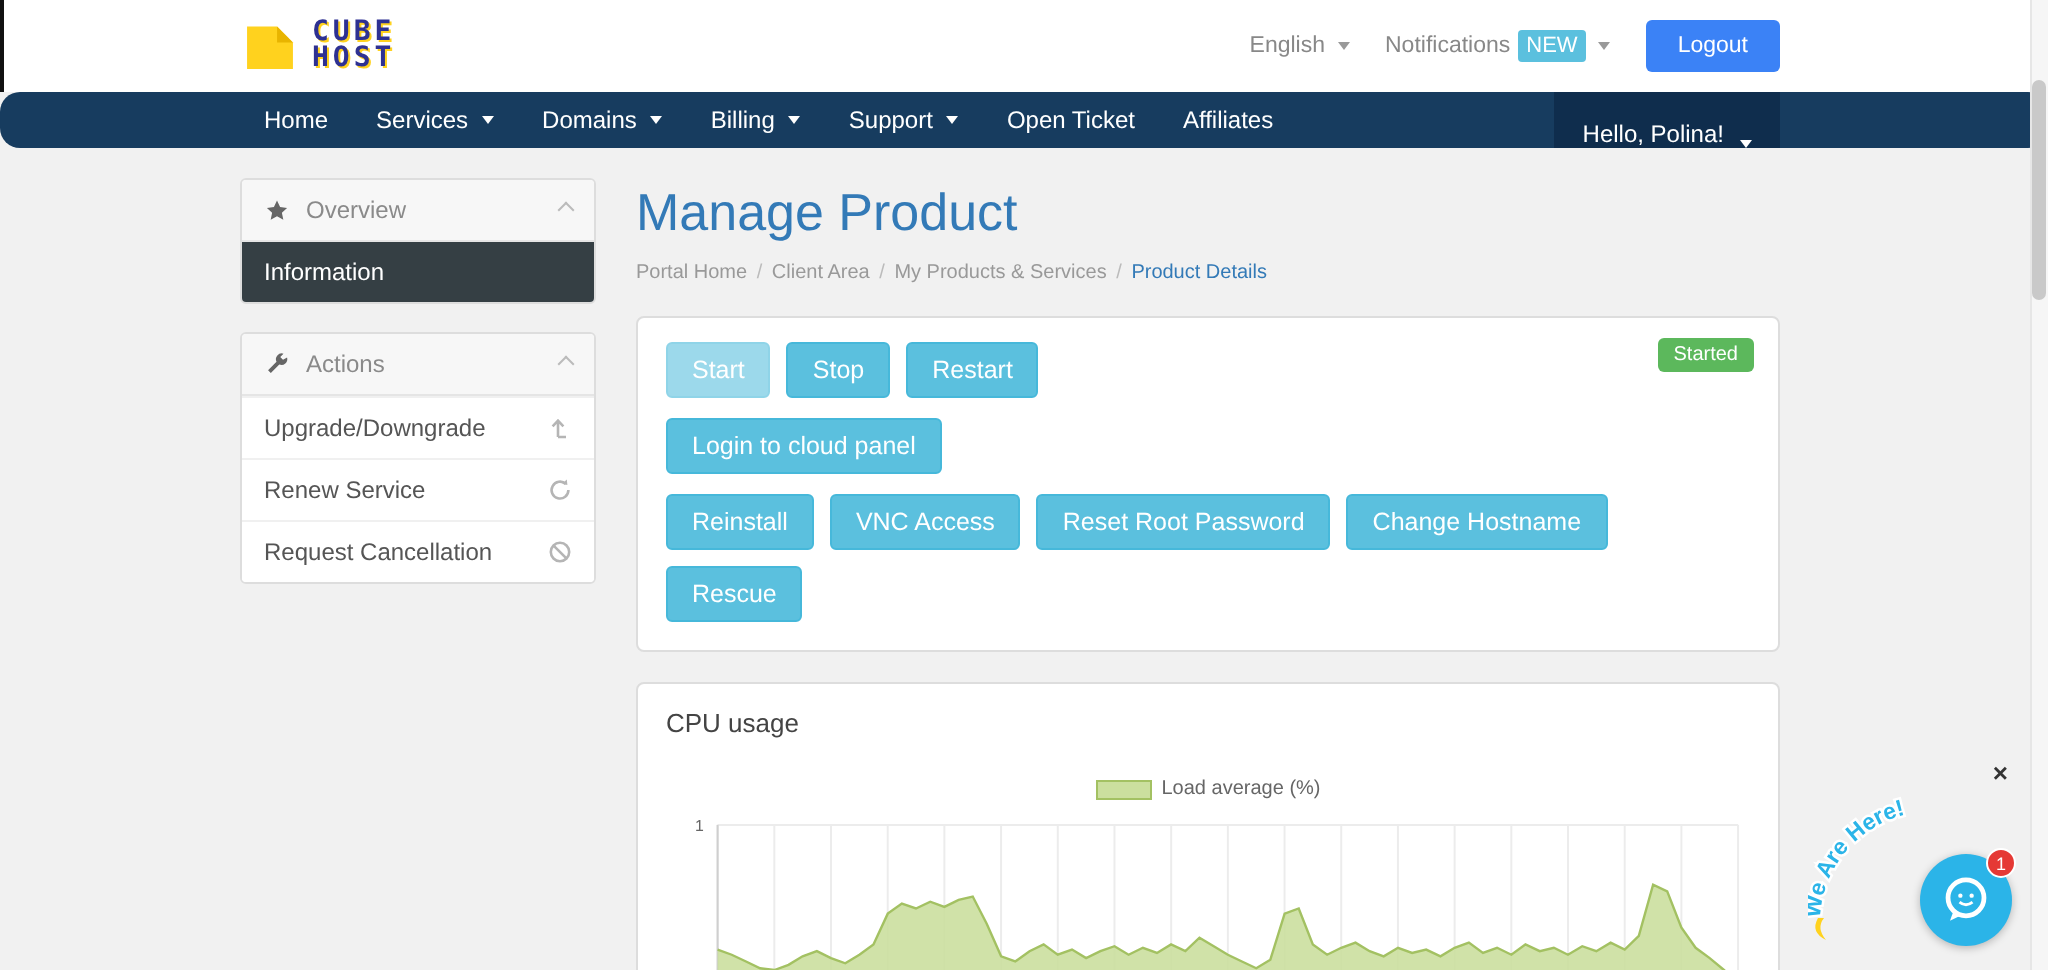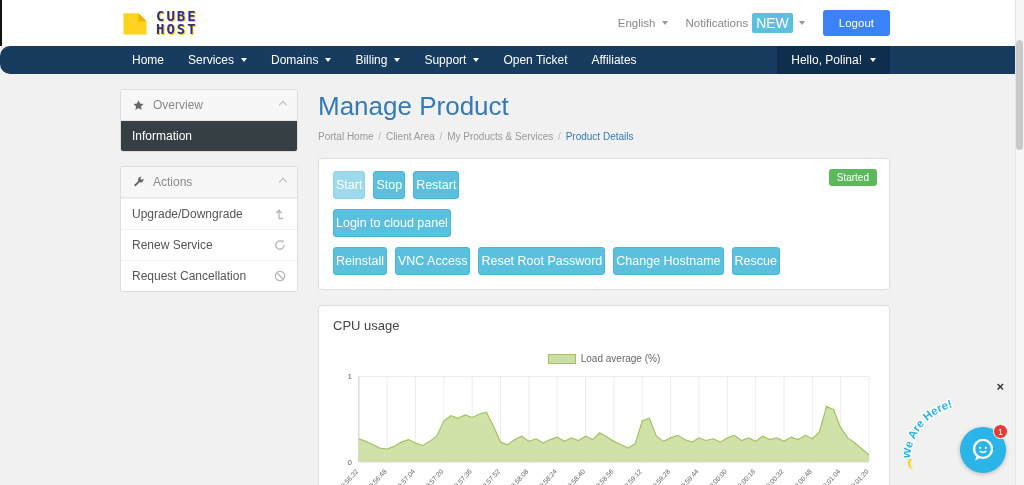--- a/index.html
+++ b/index.html
@@ -9,34 +9,34 @@
   
   .topbar { height:46px; background:#ffffff; display:flex; align-items:center;
             justify-content:space-between; padding:0 134px 0 120px; position:relative; }
   .edge-artifact { position:absolute; left:0; top:0; width:2px; height:46px; background:#111; }
   .logo { display:flex; align-items:center; gap:6px; }
   .logo-text { font-family:"DejaVu Sans Mono", monospace; font-weight:bold; font-size:14px;
                line-height:13px; color:#2e3192; letter-spacing:2px;
                text-shadow:1px 1px 0 #ffd21e; }
   .hdr-right { display:flex; align-items:center; gap:18px; font-size:11.5px; color:#888; }
   .hdr-link { cursor:pointer; display:flex; align-items:center; gap:4px; }
-  .badge-new { background:#5bc0de; color:#fff; font-size:14px; padding:2px 4px; border-radius:2px; }
+  .badge-new { background:#5bc0de; color:#fff; font-size:11px; padding:2px 4px; border-radius:2px; }
   .caret { display:inline-block; width:0; height:0; border-left:3.5px solid transparent;
            border-right:3.5px solid transparent; border-top:4px solid #999; margin-left:2px; }
   .btn-logout { background:#3b82f6; color:#fff; border:none; border-radius:3px;
                 padding:7px 16px; font-size:11.5px; cursor:pointer; }
 
   
   .navbar { height:28px; background:#173c5f; display:flex; align-items:stretch;
             padding:0 134px 0 120px; justify-content:space-between;border-radius:10px; }
   .nav-left { display:flex; }
   .nav-item { color:#fff; font-size:12px; display:flex; align-items:center; gap:5px;
               padding:0 12px; cursor:pointer; text-decoration:none; }
   .nav-item .caret { border-top-color:#fff; }
-  .nav-user { background:#0f2d4d; color:#fff; font-size:12px; display:flex; align-items:center;
+  .nav-user { background:#0f2d4d; color:#fff; font-size:12px; display:flex; align-items:flex-end;
               gap:6px; padding:0 14px; cursor:pointer; }
   .nav-user .caret { border-top-color:#fff; }
 
   
   .page { display:flex; gap:20px; padding:15px 134px 0 120px; }
   .sidebar { width:178px; flex:0 0 178px; }
   .content { flex:1; min-width:0; }
 
   
   .panel { background:#fff; border:1px solid #ddd; border-radius:3px; margin-bottom:14px; overflow:hidden; }
@@ -55,21 +55,21 @@
   .breadcrumb { font-size:10px; color:#999; margin-bottom:16px; }
   .crumb { color:#999; cursor:pointer; }
   .crumb:not(:last-child)::after { content:" / "; color:#bbb; margin:0 2px; }
   .crumb.current { color:#337ab7; }
 
   .card { background:#fff; border:1px solid #ddd; border-radius:4px; padding:12px 14px;
           margin-bottom:15px; position:relative; }
   .btn-row { margin-bottom:10px; display:flex; gap:8px; flex-wrap:wrap; }
   .btn-row:last-child { margin-bottom:2px; }
   .btn { background:#5bc0de; border:1px solid #46b8da; color:#fff; border-radius:3px;
-         font-size:12.5px; padding:6px 2px; cursor:pointer; font-family:inherit; }
+         font-size:12.5px; padding:6px 12px; cursor:pointer; font-family:inherit; }
   .btn.disabled { opacity:.6; }
   .status-badge { position:absolute; top:10px; right:12px; background:#5cb85c; color:#fff;
                   font-size:10px; padding:3px 8px; border-radius:3px; }
 
   .chart-title { font-size:13px; color:#444; margin-bottom:20px; }
   .legend { display:flex; align-items:center; gap:5px; justify-content:center; margin-bottom:4px; }
   .legend-swatch { width:28px; height:10px; background:#cbdf9e; border:1px solid #a3c162; }
   .legend-label { font-size:10px; color:#666; }
   .chart-host { width:100%; height:138px; }
 

